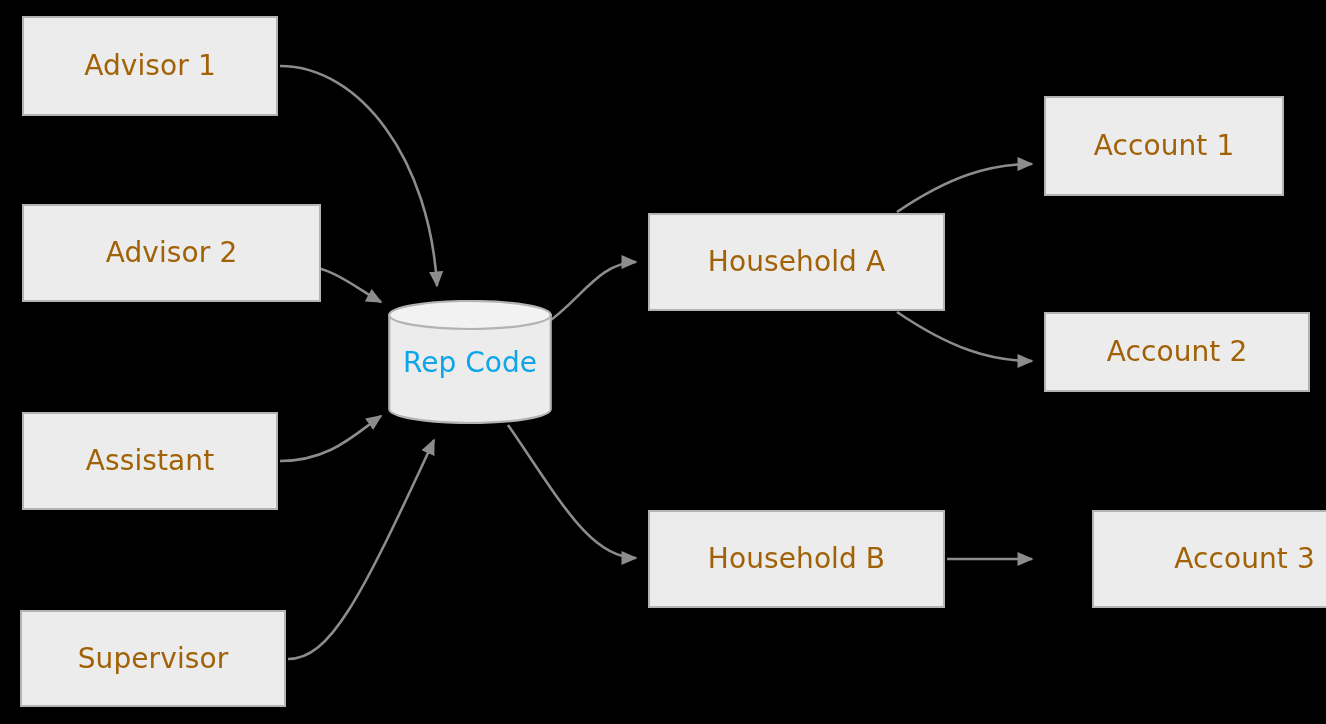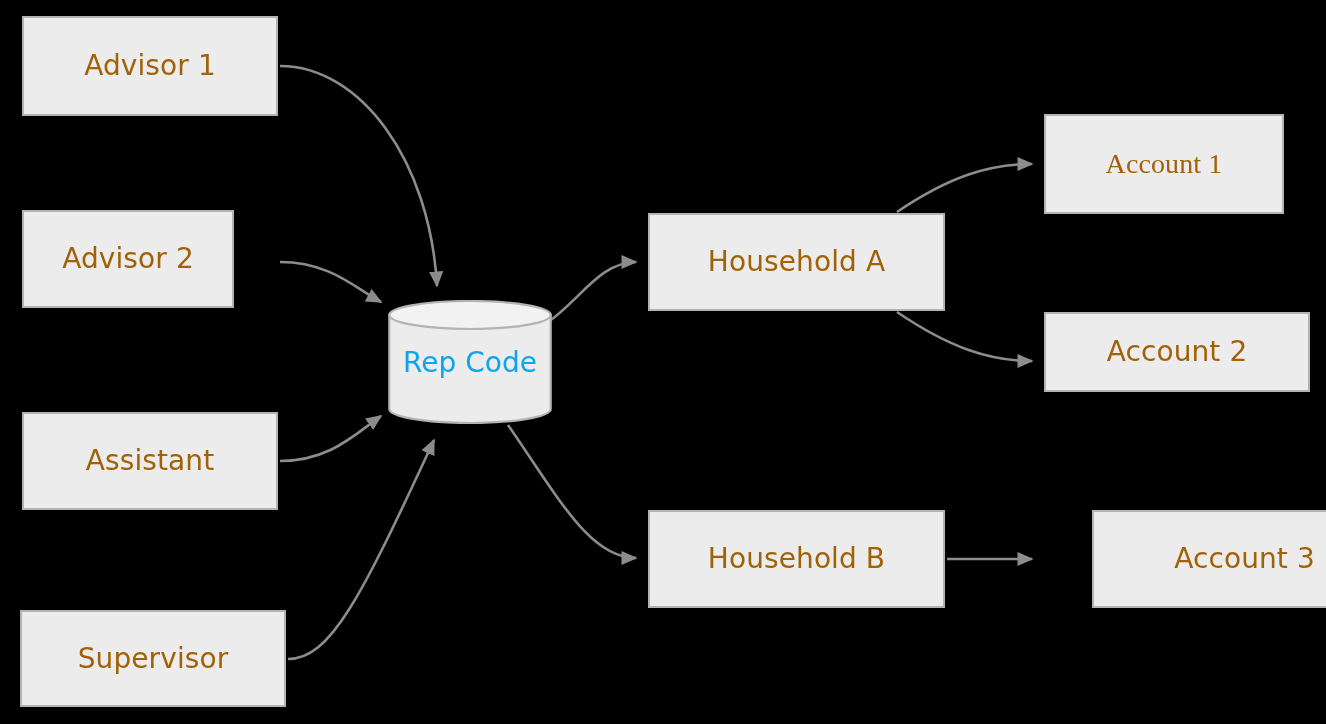--- a/index.html
+++ b/index.html
@@ -94,21 +94,21 @@
 
     <path d="M 897 312 C 950 348 990 361 1032 361" fill="none" stroke="#8c8c8c" stroke-width="2.6" marker-end="url(#arrow)"></path>
 
     <path d="M 947 559 L 1032 559" fill="none" stroke="#8c8c8c" stroke-width="2.6" marker-end="url(#arrow)"></path>
   </svg>
 
   <div class="node" style="left:22px; top:16px; width:256px; height:100px;">
     <span class="node-label">Advisor 1</span>
   </div>
 
-  <div class="node" style="left:22px; top:210px; width:212px; height:98px;">
+  <div class="node" style="left:22px; top:204px; width:299px; height:98px;">
     <span class="node-label">Advisor 2</span>
   </div>
 
   <div class="node" style="left:20px; top:610px; width:266px; height:97px;">
     <span class="node-label">Supervisor</span>
   </div>
 
   <div class="node" style="left:22px; top:412px; width:256px; height:98px;">
     <span class="node-label">Assistant</span>
   </div>
@@ -122,21 +122,21 @@
   </div>
 
   <div class="node" style="left:648px; top:510px; width:297px; height:98px;">
     <span class="node-label">Household B</span>
   </div>
 
   <div class="node" style="left:648px; top:213px; width:297px; height:98px;">
     <span class="node-label">Household A</span>
   </div>
 
-  <div class="node" style="left:1044px; top:114px; width:240px; height:100px;font-family:Liberation Serif, serif;">
+  <div class="node" style="left:1044px; top:96px; width:240px; height:100px;">
     <span class="node-label">Account 1</span>
   </div>
 
   <div class="node" style="left:1044px; top:312px; width:266px; height:80px;">
     <span class="node-label">Account 2</span>
   </div>
 
   <div class="node" style="left:1092px; top:510px; width:266px; height:98px;padding-left:39px;">
     <span class="node-label">Account 3</span>
   </div>

